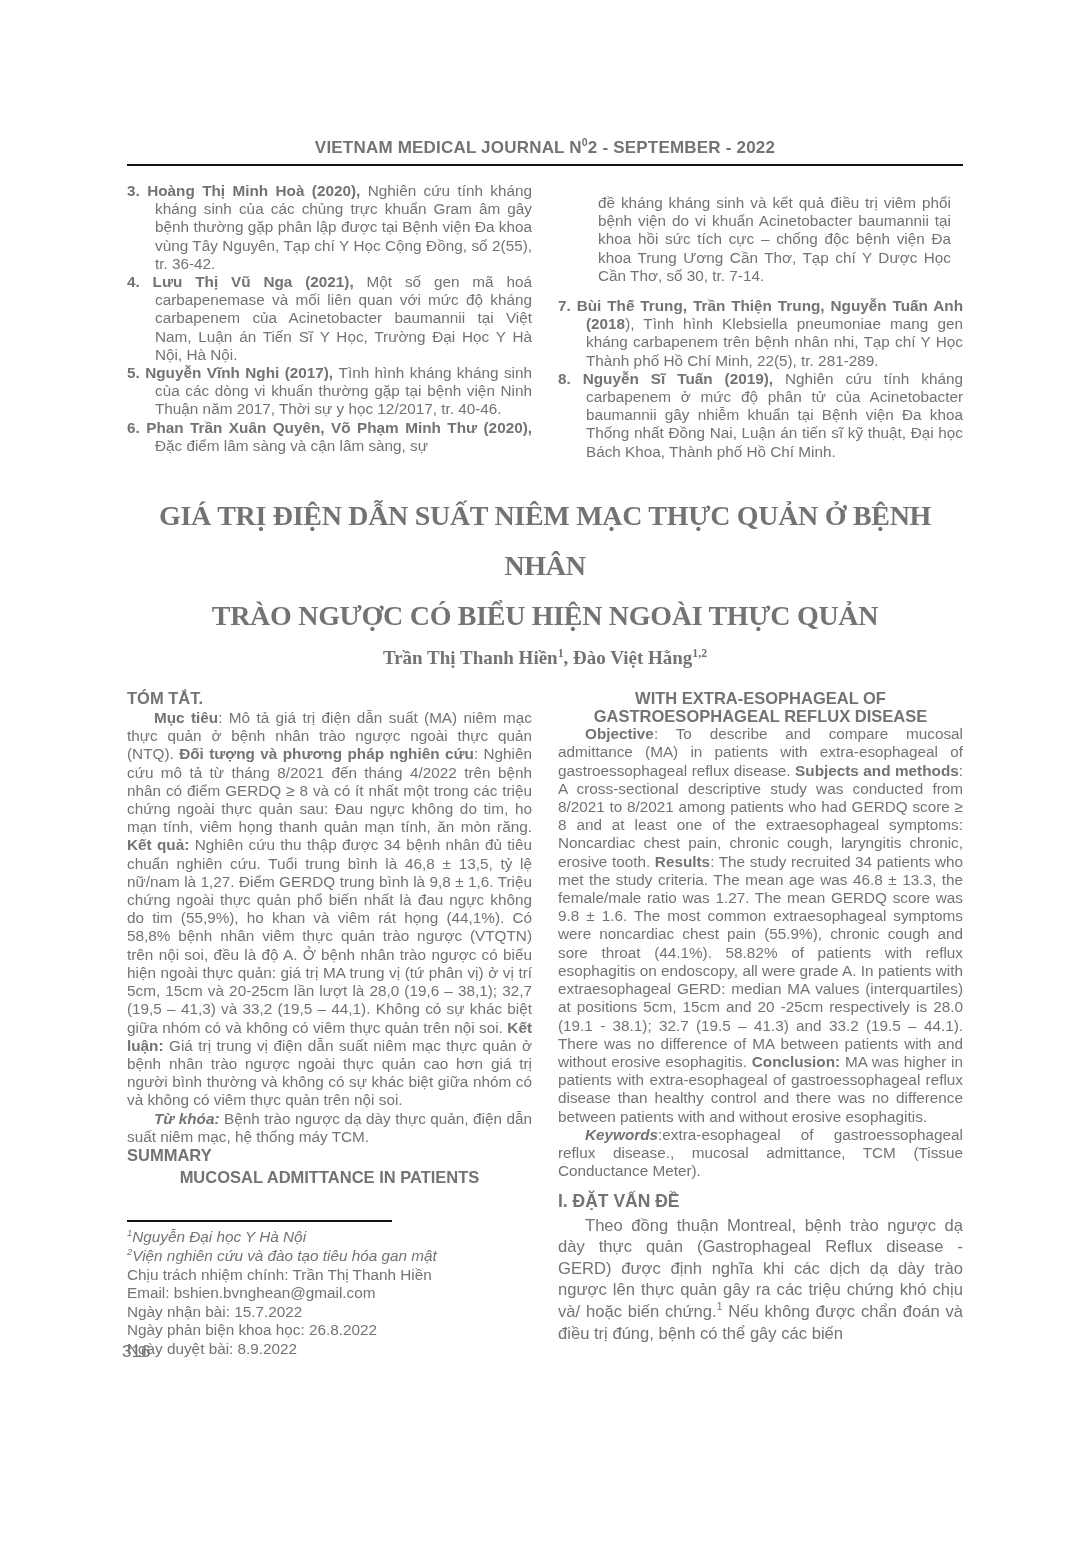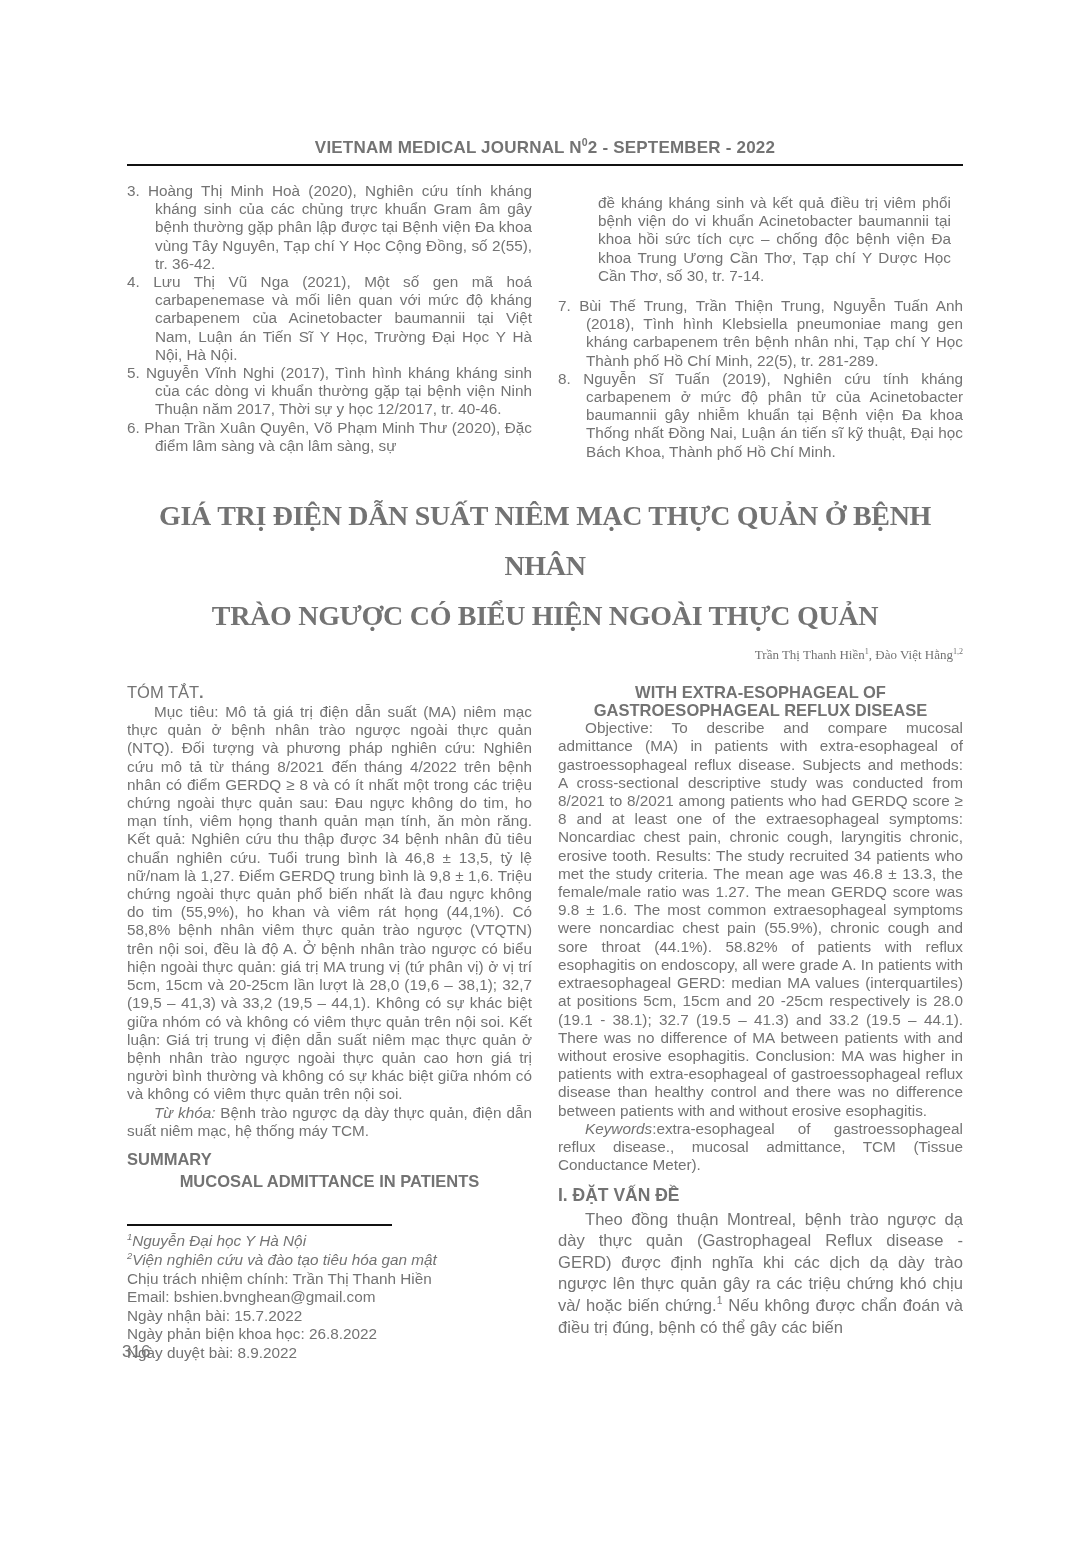--- a/index.html
+++ b/index.html
@@ -11,21 +11,21 @@
     color:#737373;
     font-family:"Liberation Sans","DejaVu Sans",sans-serif;
     overflow:hidden;
   }
   .content{
     position:absolute;
     left:127px;
     top:138px;
     width:836px;
   }
-  .b{font-weight:normal;}
+  .b{font-weight:bold;}
   .i{font-style:italic;margin-top:7px;}
   sup{font-size:0.62em;line-height:0;}
 
   .journal-header{
     text-align:center;
     font-weight:bold;
     font-size:17px;
     letter-spacing:0.2px;
   }
   .header-rule{
@@ -60,24 +60,24 @@
     margin-top:30px;
     text-align:center;
     font-family:"Liberation Serif","DejaVu Serif",serif;
     font-weight:bold;
     font-size:28px;
     line-height:50px;
     letter-spacing:-0.3px;
   }
   .authors{
     margin-top:6px;
-    text-align:right;
+    text-align:center;
     font-family:"Liberation Serif","DejaVu Serif",serif;
     font-weight:bold;
-    font-size:13px;
+    font-size:19px;
   }
 
   .main{
     margin-top:20px;
     font-size:15.3px;
     line-height:18.2px;
   }
   .col{min-width:0;}
   .h-abs{
     font-size:16.5px;
@@ -88,21 +88,21 @@
     font-size:16.5px;
     font-weight:bold;
     text-align:center;
     margin:0;
   }
   p.body{
     margin:0;
     text-align:justify;
     text-indent:27px;
   }
-  .summary-head{margin-top:10px;}
+  .summary-head{}
   .title-en-left{margin-top:4px;}
 
   .footnote-rule{
     border:none;
     border-top:2px solid #111;
     width:265px;
     margin:34px 0 6px 0;
   }
   .footnote p{
     margin:0;

